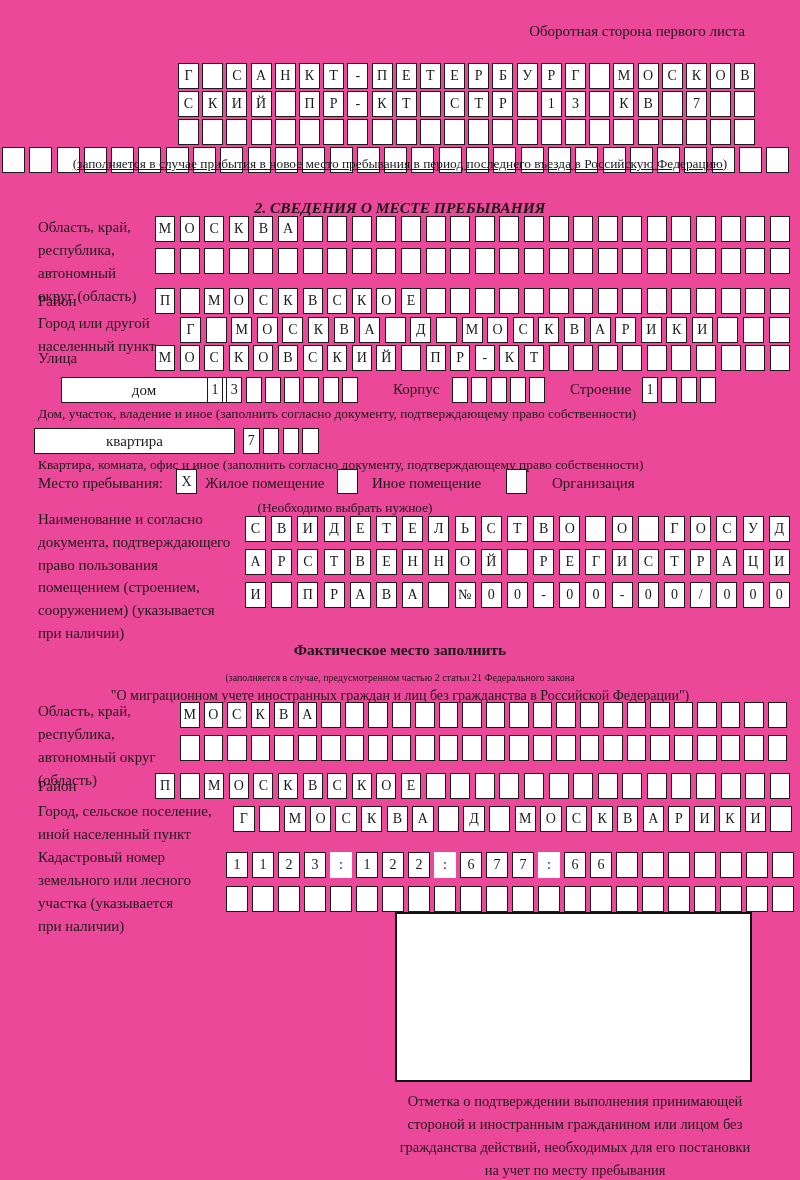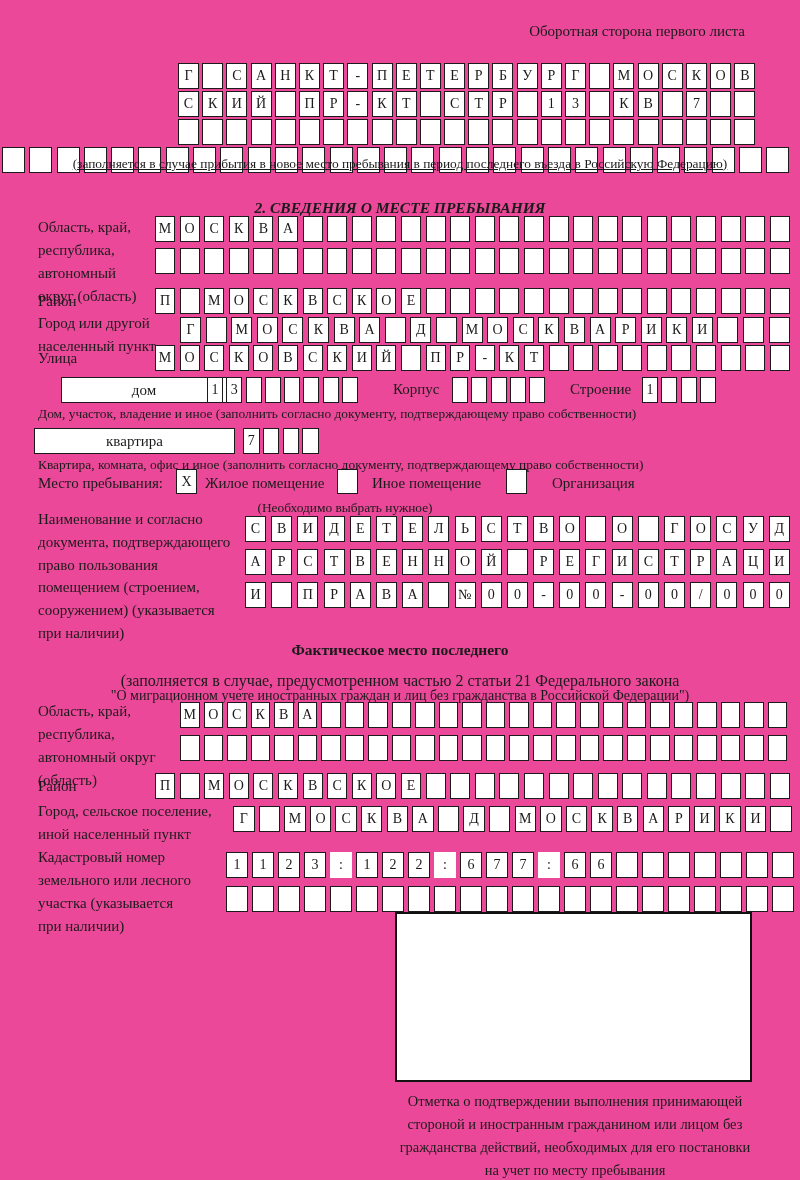--- a/index.html
+++ b/index.html
@@ -429,22 +429,22 @@
       <span class="cell">0</span>
       <span class="cell">-</span>
       <span class="cell">0</span>
       <span class="cell">0</span>
       <span class="cell">/</span>
       <span class="cell">0</span>
       <span class="cell">0</span>
       <span class="cell">0</span>
     </div>
 
-  <div class="abs lbl bold center" style="top:638px;font-size:15.5px;">Фактическое место последнего</div>
-  <div class="abs cap center" style="top:672px;font-size:16px;">(заполняется в случае, предусмотренном частью 2 статьи 21 Федерального закона</div>
+  <div class="abs lbl bold center" style="top:638px;font-size:15.5px;">Фактическое место заполнить</div>
+  <div class="abs cap center" style="top:672px;font-size:10px;">(заполняется в случае, предусмотренном частью 2 статьи 21 Федерального закона</div>
   <div class="abs cap center" style="top:688px;font-size:14px;">"О миграционном учете иностранных граждан и лиц без гражданства в Российской Федерации")</div>
 
   <div class="abs lbl" style="left:38px;top:700px;">Область, край,
 республика,
 автономный округ
 (область)</div>
   <div class="boxrow" style="left:180px;top:702px;--w:19.5px;--g:4px;">
       <span class="cell">М</span>
       <span class="cell">О</span>
       <span class="cell">С</span>

